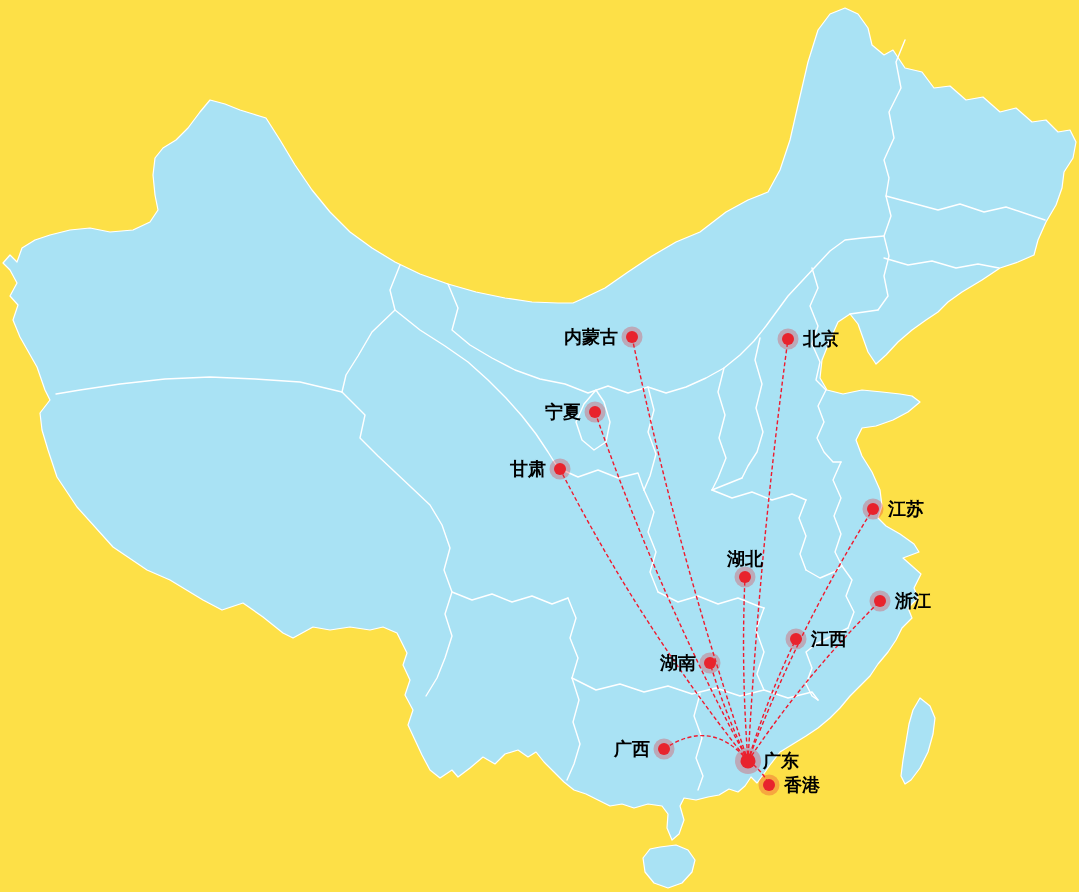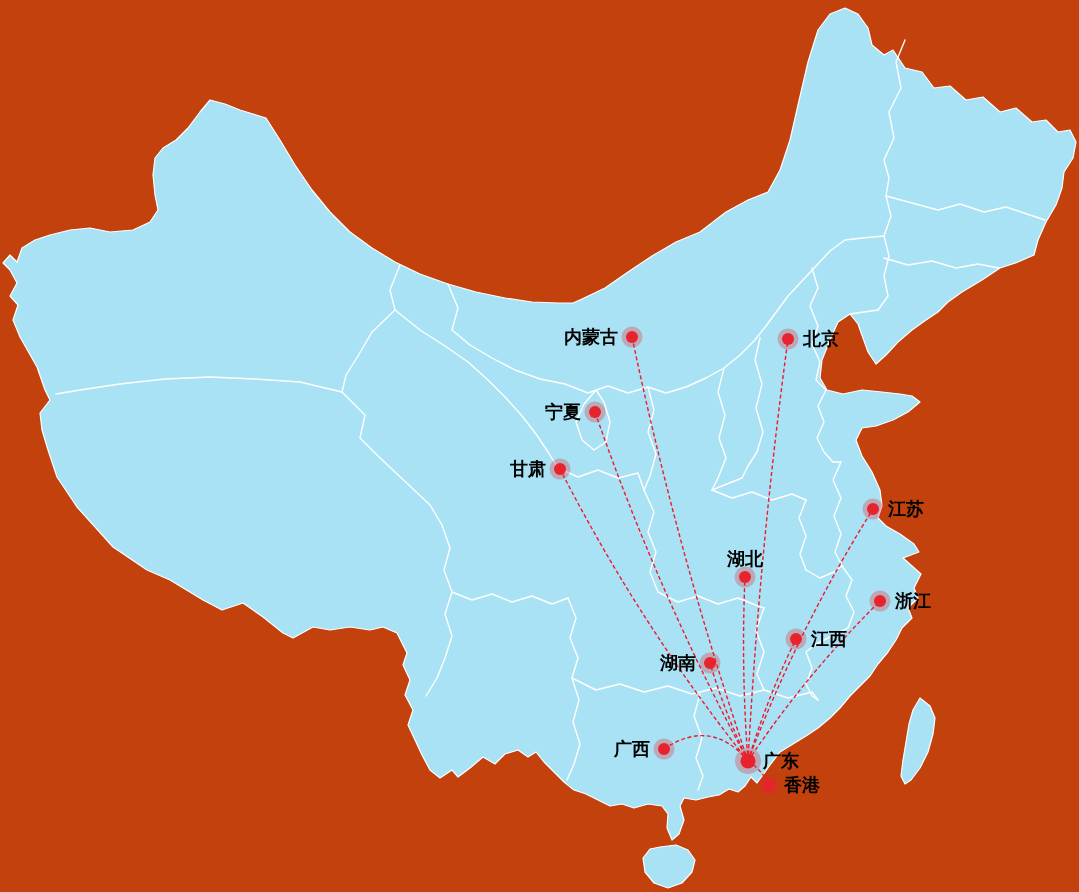--- a/index.html
+++ b/index.html
@@ -1,17 +1,17 @@
 <!DOCTYPE html>
 <html><head>
 <meta charset="utf-8">
 <style>
   html,body{margin:0;padding:0;background:#fff;}
   body{font-family:"DejaVu Sans","Liberation Sans",sans-serif;}
-  .stage{position:relative;width:1079px;height:892px;background:#c2410c;overflow:hidden;}
+  .stage{position:relative;width:1079px;height:892px;background:#fde047;overflow:hidden;}
   svg{display:block;}
   .marker-label{font-weight:bold;font-size:18px;}
 </style>
 </head>
 <body>
 
 <div class="stage">
   <svg width="1079" height="892" viewBox="0 0 1079 892">
 
     <g>

